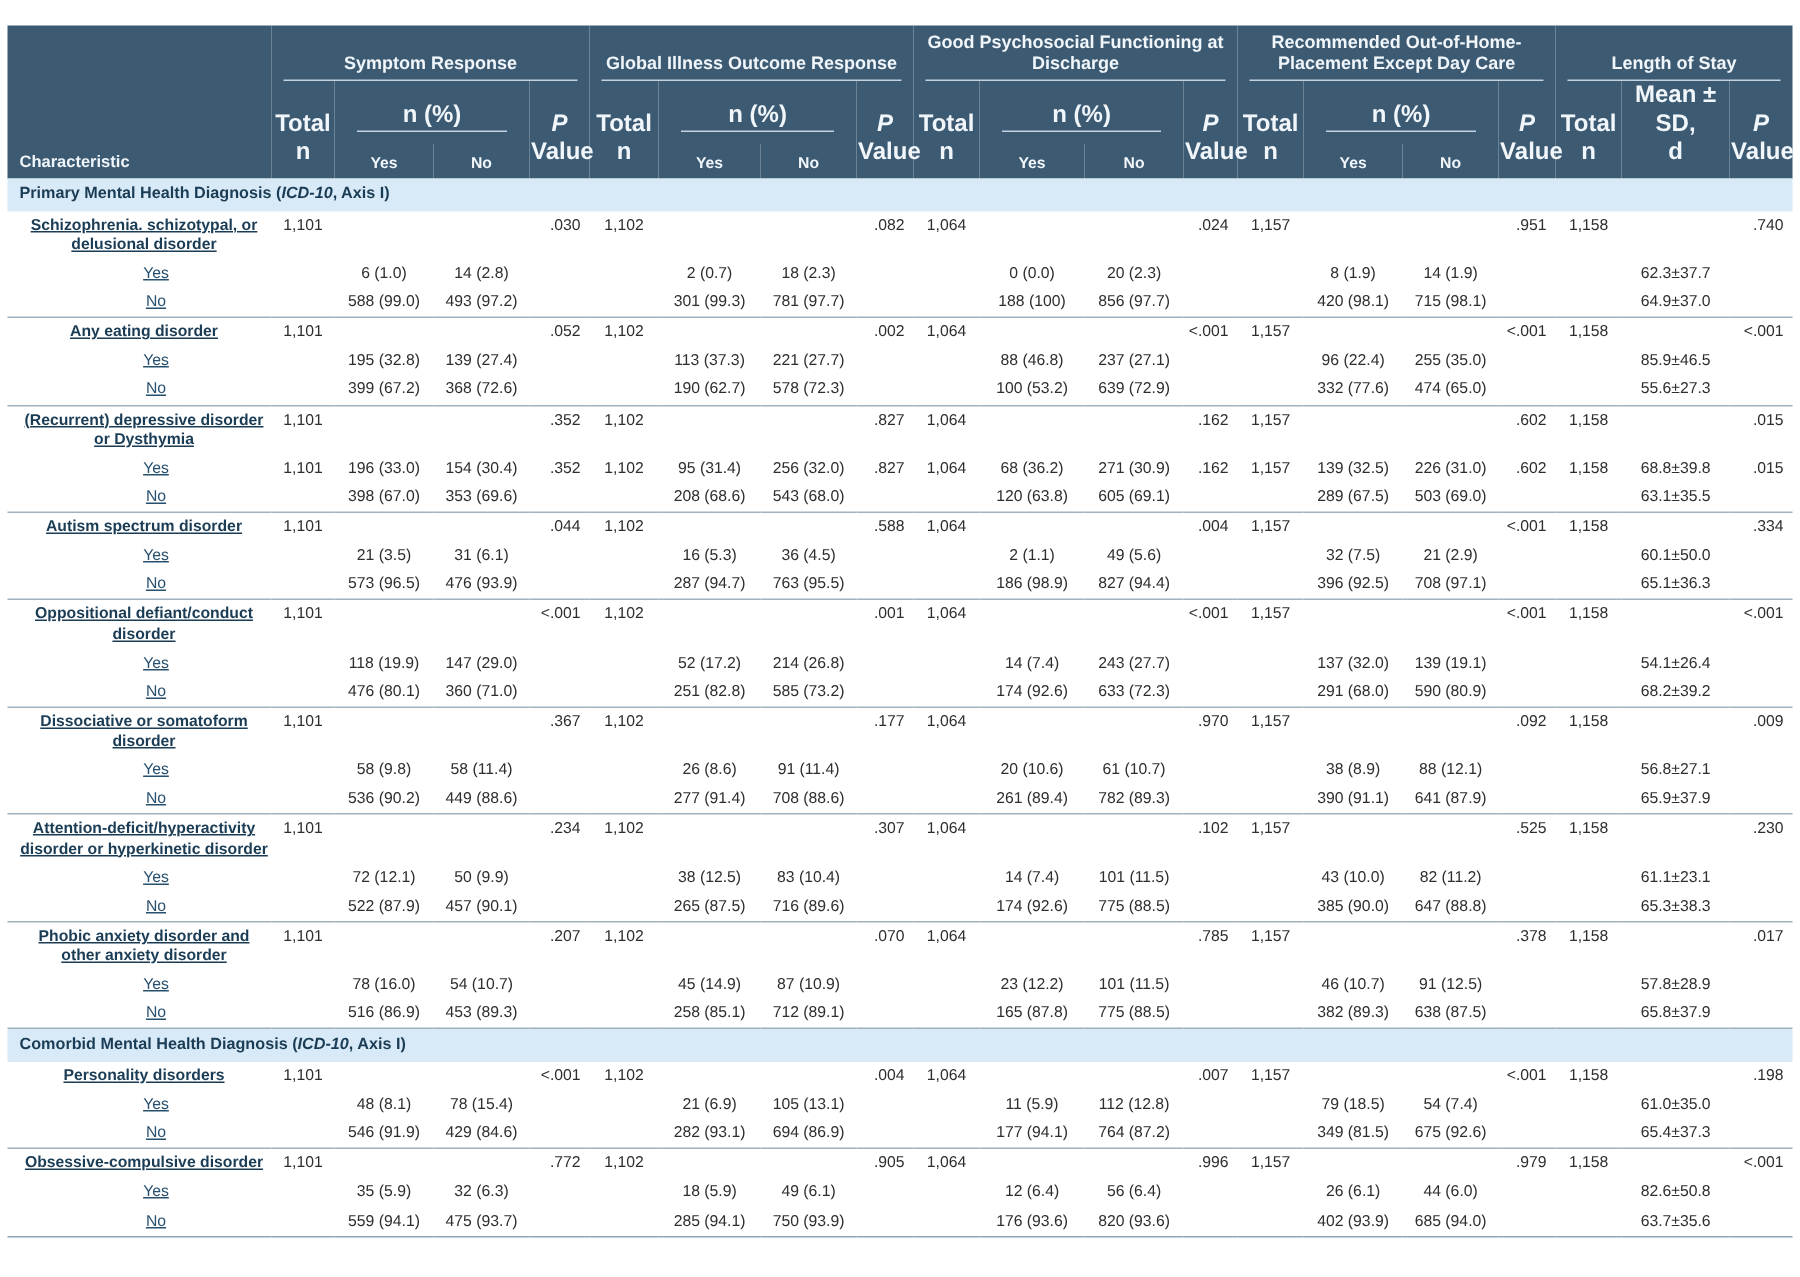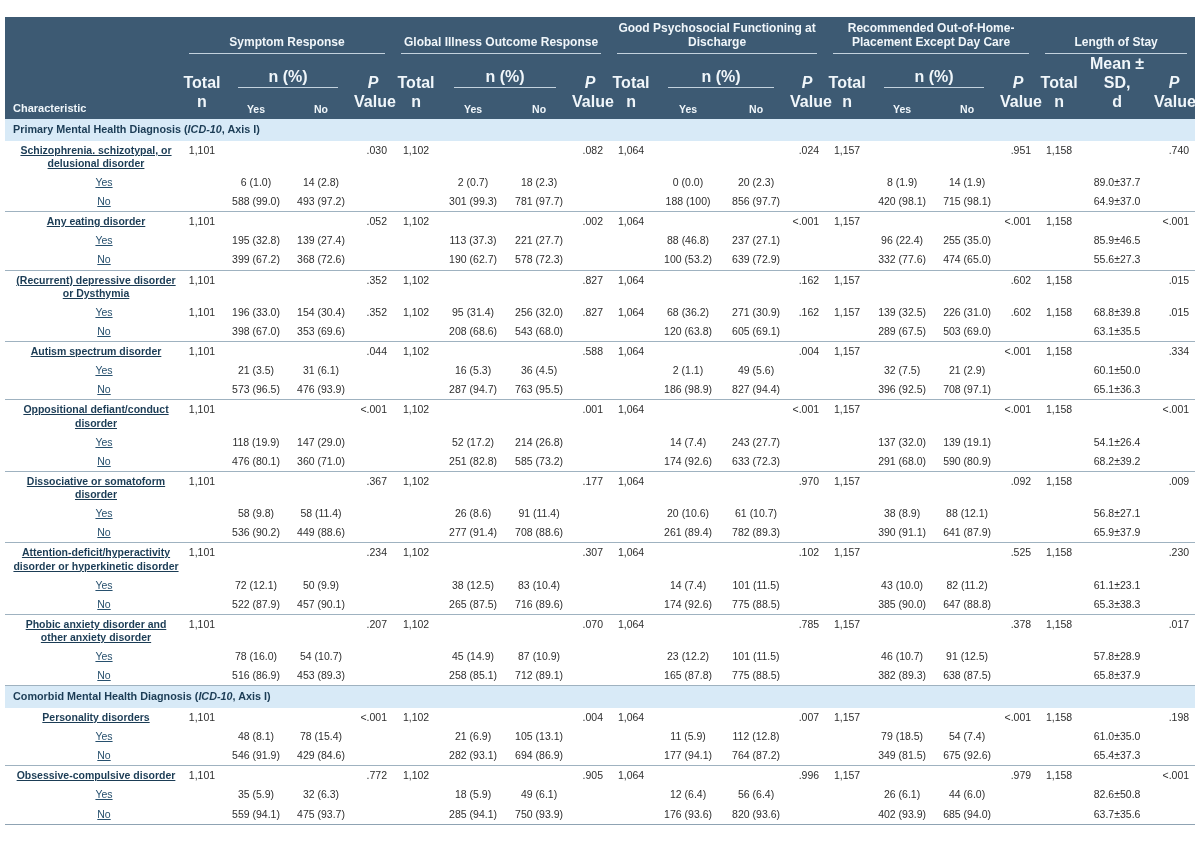--- a/index.html
+++ b/index.html
@@ -197,21 +197,21 @@
           <td class="pr"></td>
           <td class="ct"></td>
           <td class="cc">0 (0.0)</td>
           <td class="cc">20 (2.3)</td>
           <td class="pr"></td>
           <td class="ct"></td>
           <td class="cc">8 (1.9)</td>
           <td class="cc">14 (1.9)</td>
           <td class="pr"></td>
           <td class="ct"></td>
-          <td class="cc">89.0±37.7</td>
+          <td class="cc">62.3±37.7</td>
           <td class="pr"></td>
         </tr>
         <tr class="sub">
           <td class="name">No</td>
           <td class="ct"></td>
           <td class="cc">588 (99.0)</td>
           <td class="cc">493 (97.2)</td>
           <td class="pr"></td>
           <td class="ct"></td>
           <td class="cc">301 (99.3)</td>

